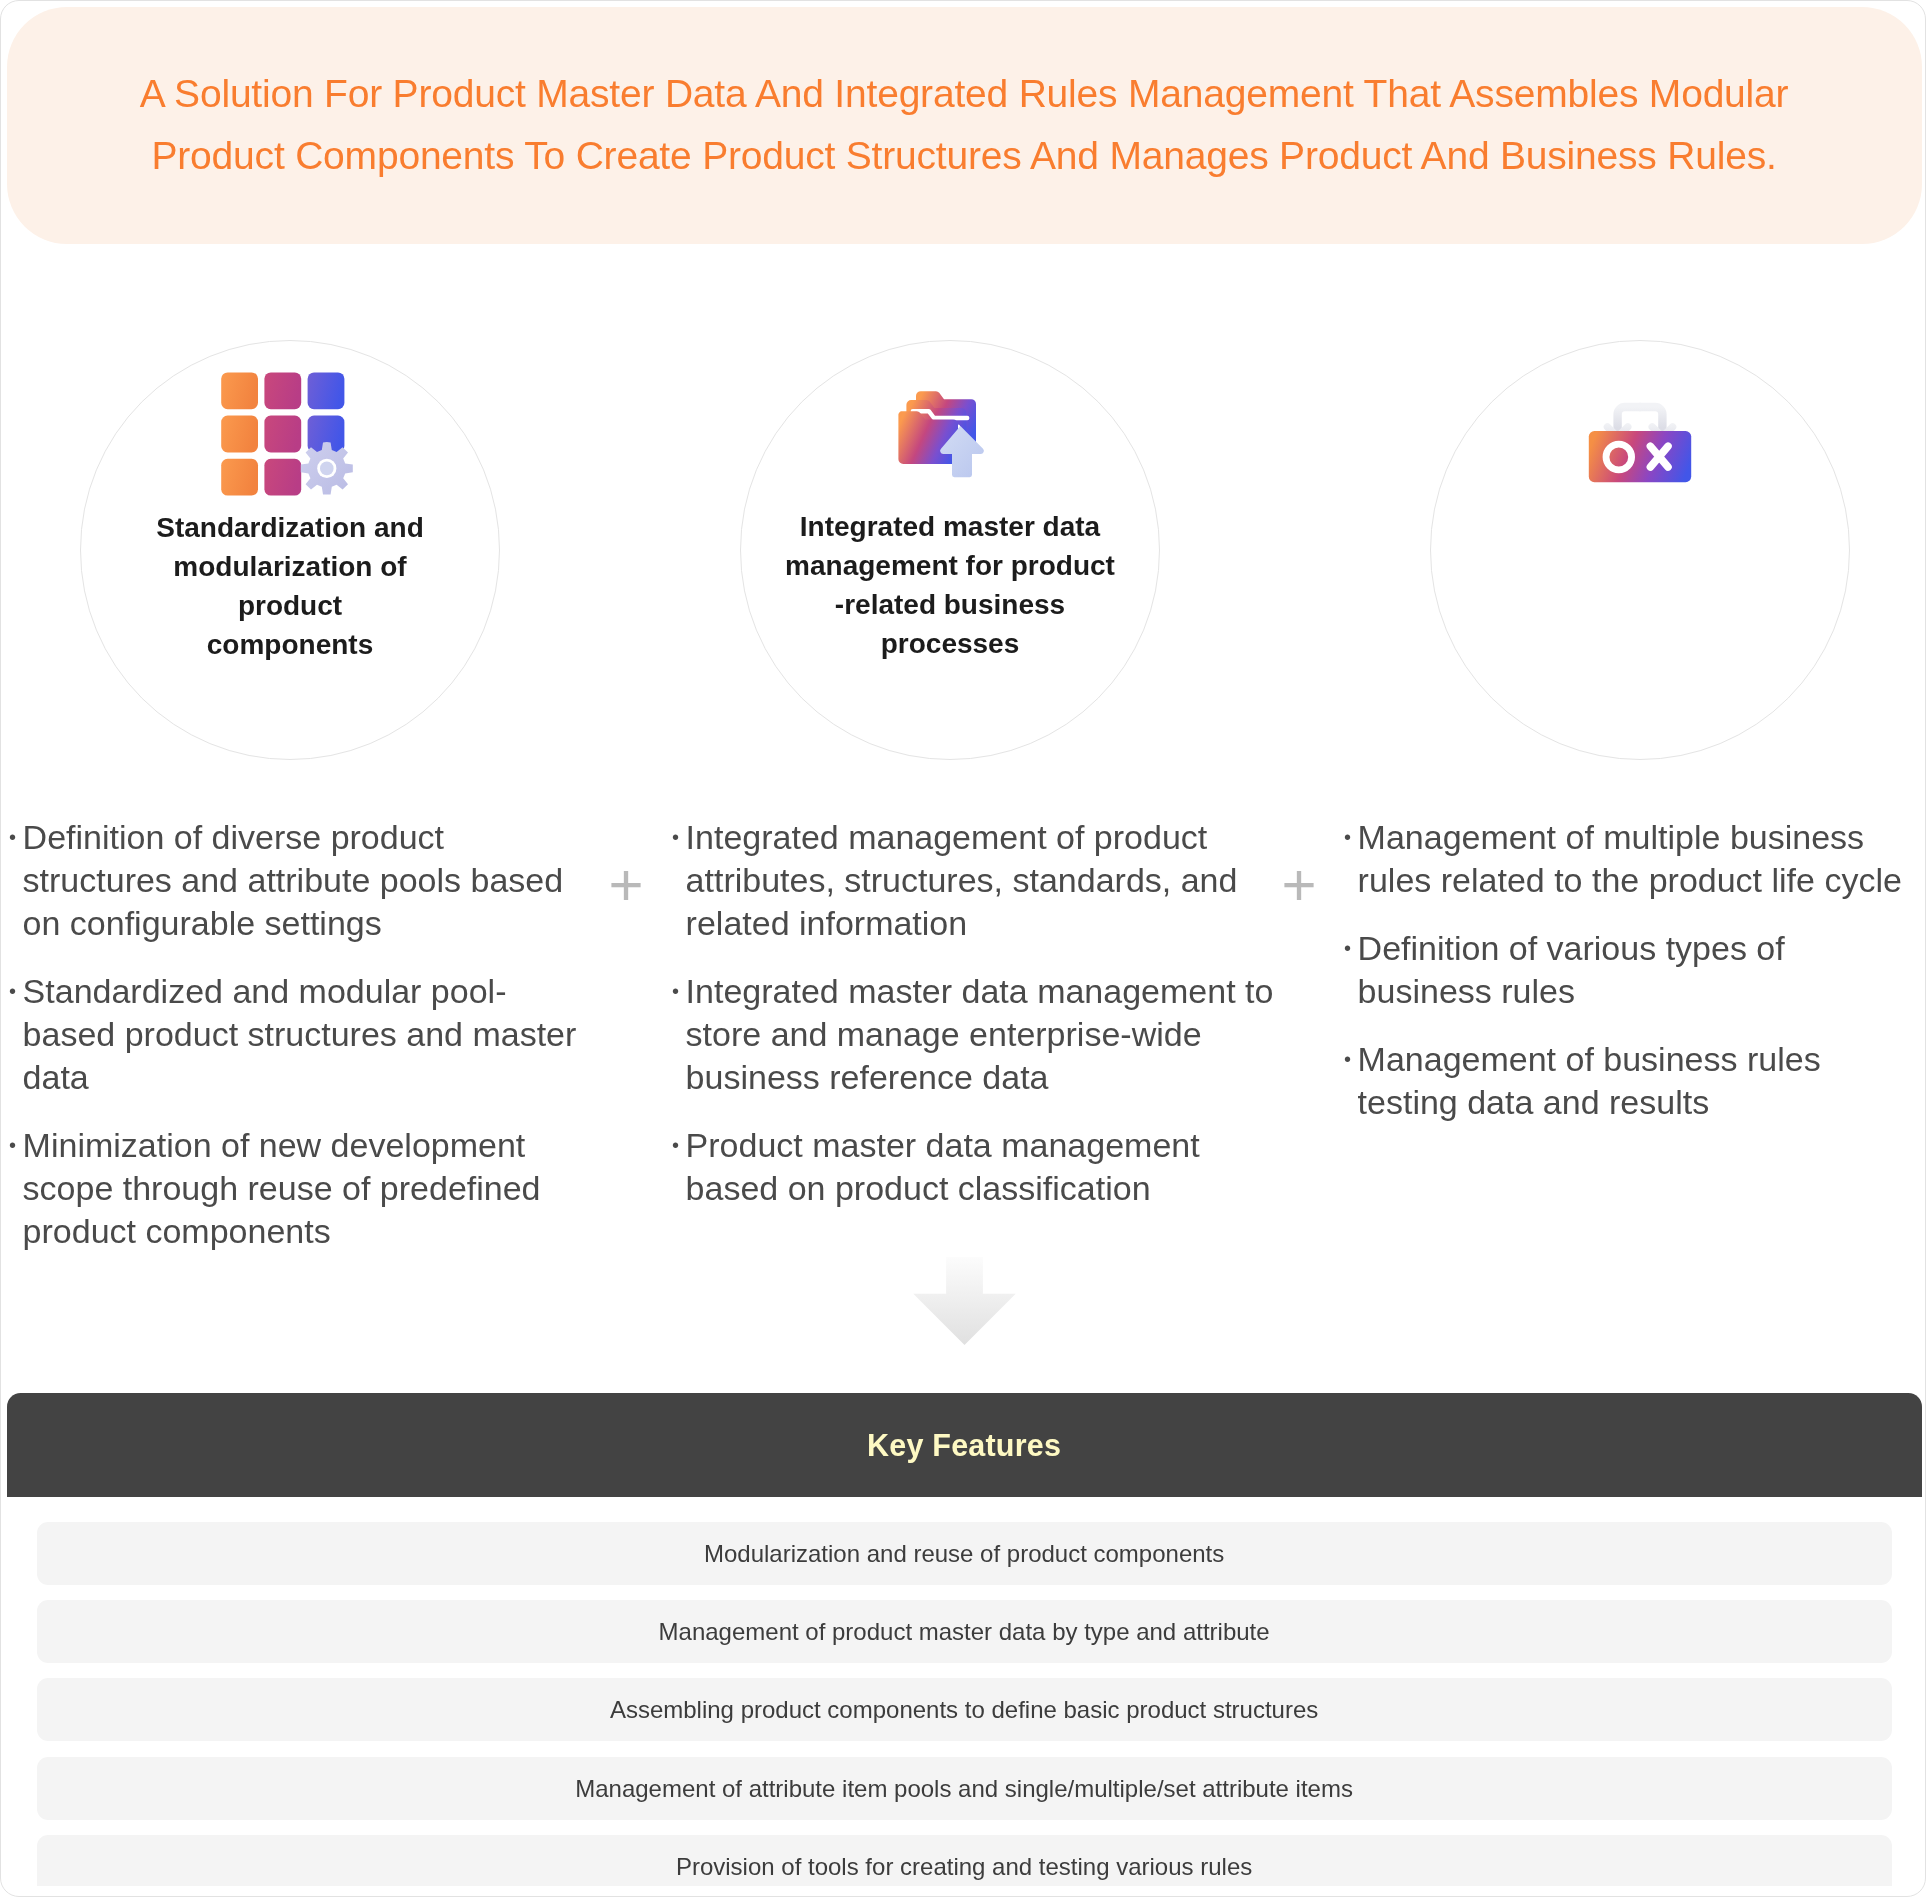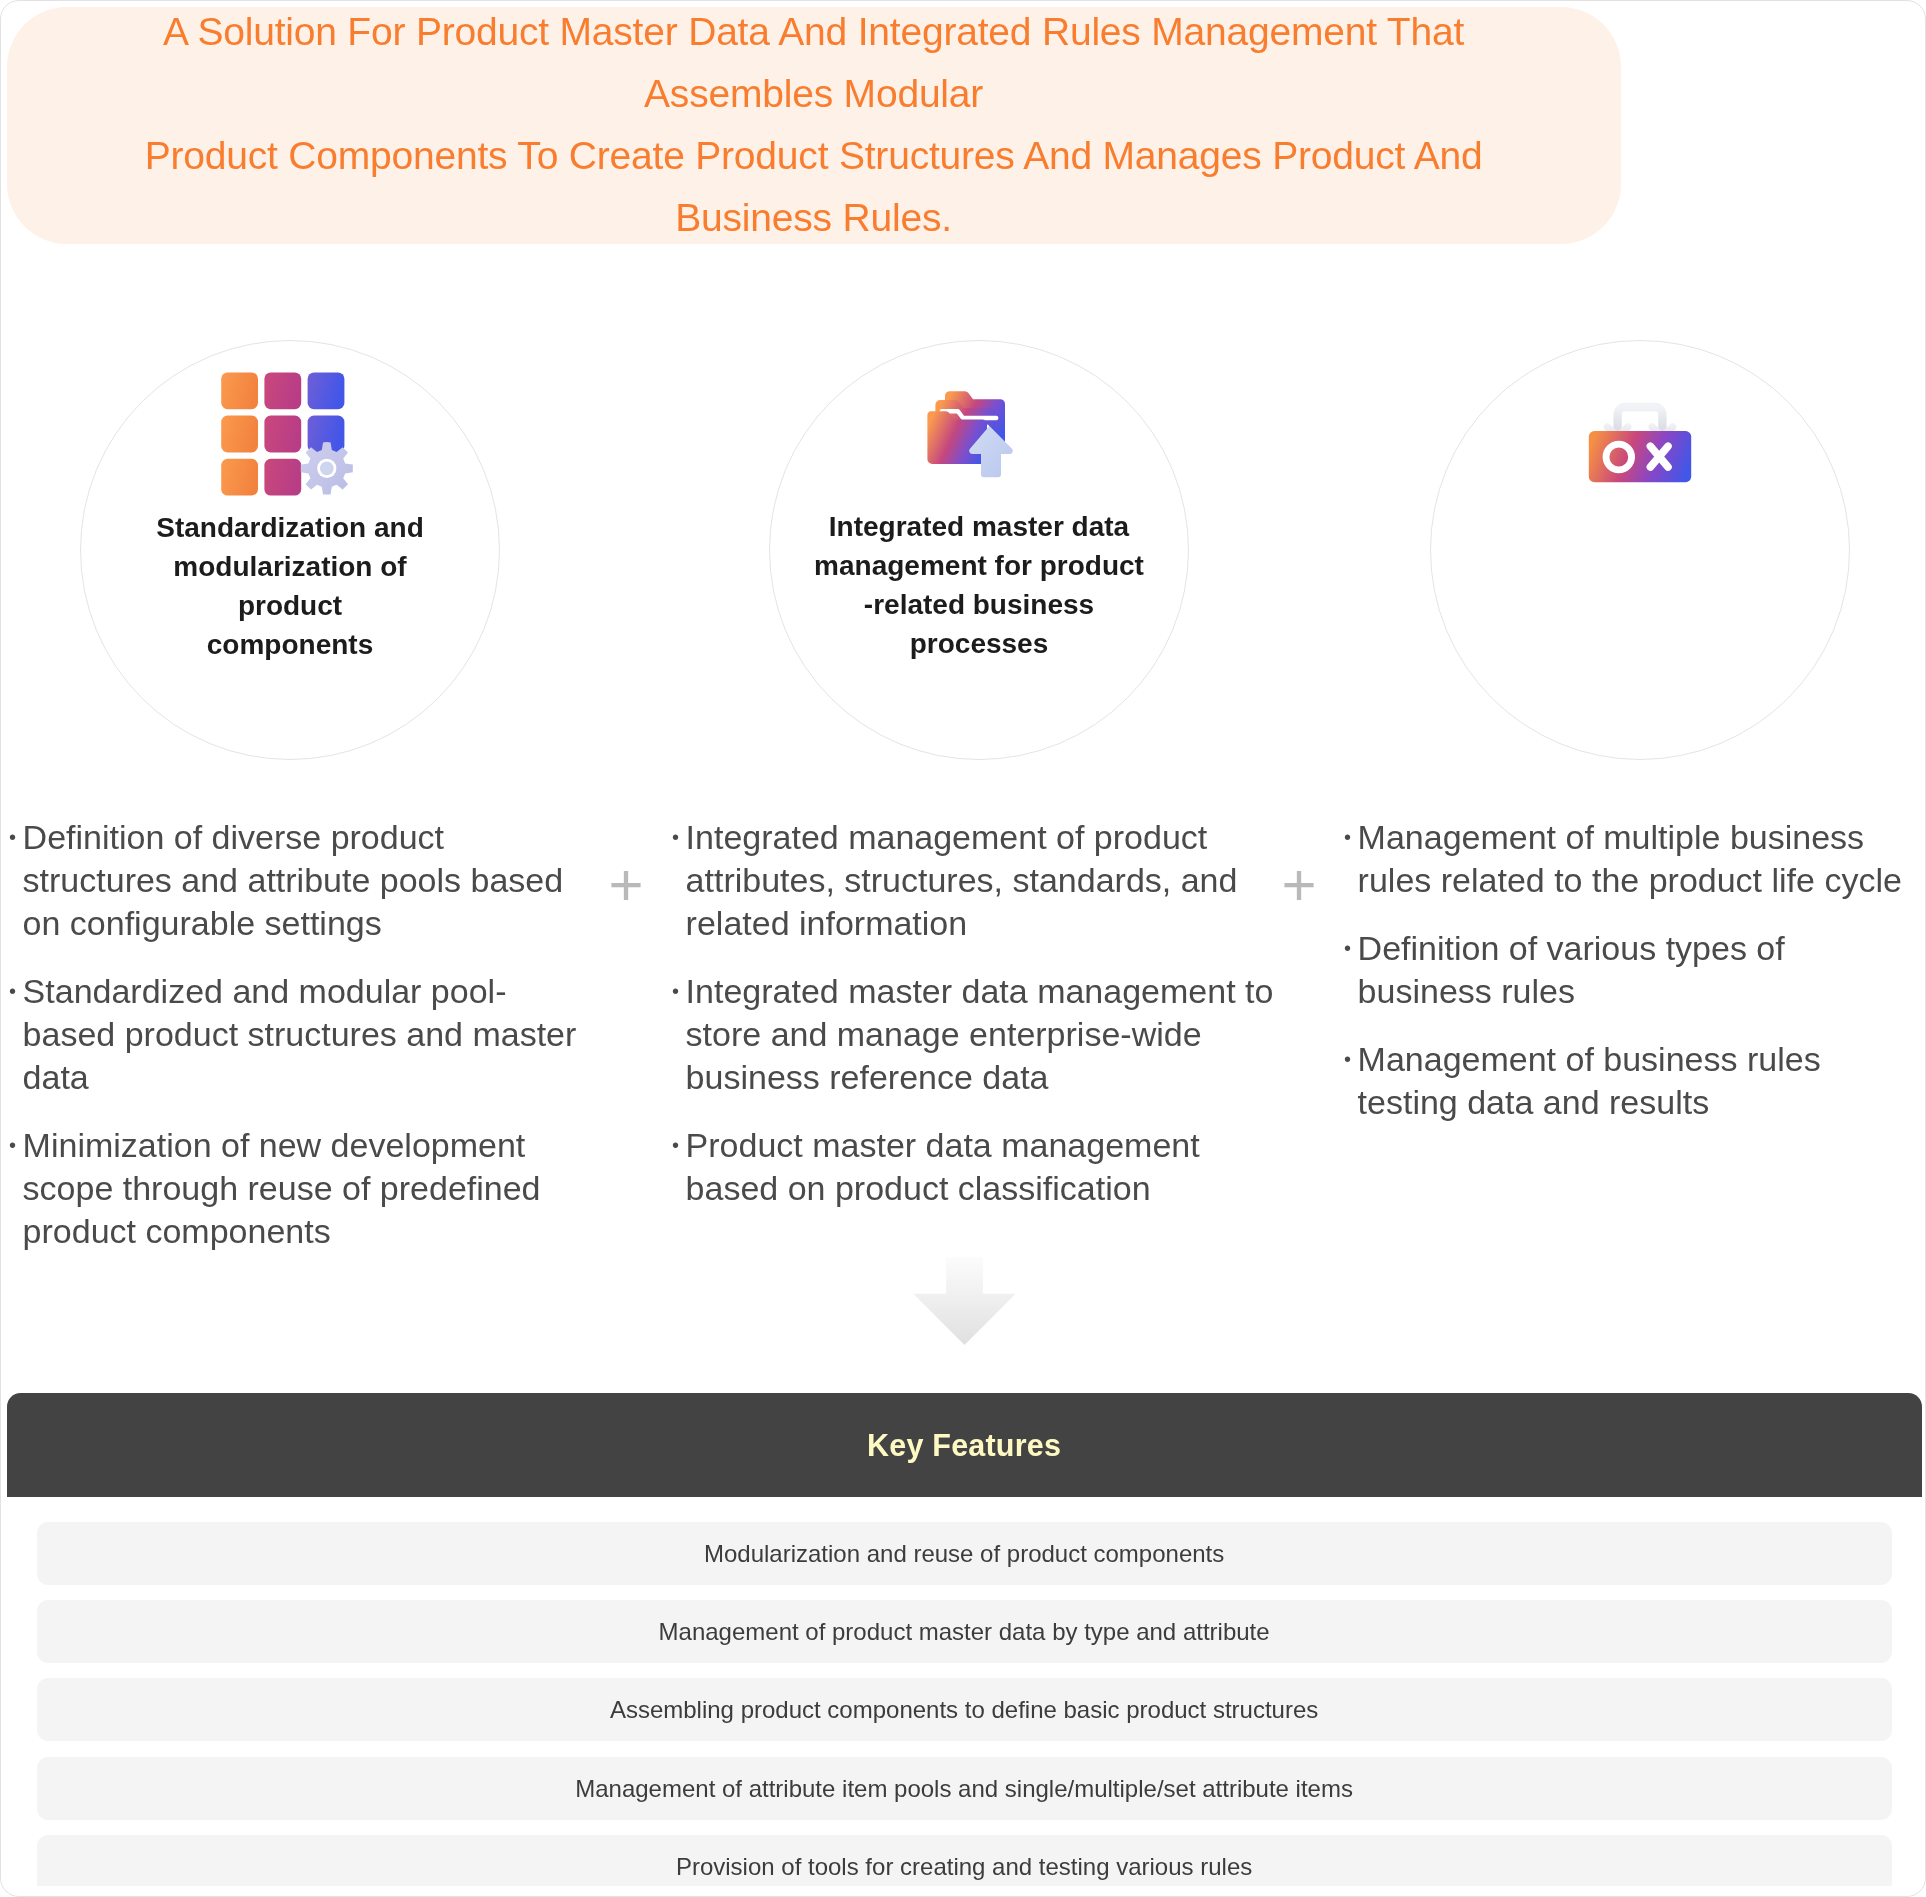--- a/index.html
+++ b/index.html
@@ -15,21 +15,21 @@
     background: #ffffff;
     border: 1.6px solid #e2e2e2;
     border-radius: 19px;
     overflow: hidden;
   }
 
   
   .header-banner {
     position: absolute;
     left: 5.6px; top: 5.6px;
-    width: 1614px; height: 237px;
+    width: 1915px; height: 237px;
     background: #fdf1e8;
     border-radius: 60px;
     display: flex;
     align-items: center;
     justify-content: center;
     flex-direction: column;
     padding: 0 104px;
   }
   .header-title {
     color: #f97d2f;
@@ -51,21 +51,21 @@
     position: absolute;
     width: 420px; height: 420px;
     border: 1.6px solid #e4e4e4;
     border-radius: 50%;
     background: #ffffff;
     display: flex;
     flex-direction: column;
     align-items: center;
   }
   .circle-1 { left: 79px;  top: 1.6px; }
-  .circle-2 { left: 768px; top: 1.6px; }
+  .circle-2 { left: 739px; top: 1.6px; }
   .circle-3 { left: 1429px; top: 1.6px; }
 
   .circle-icon-wrap {
     height: 169px;
     display: flex;
     align-items: center;
     justify-content: center;
     width: 100%;
   }
   .circle-1 .circle-icon-wrap { padding-top: 21.7px; }

